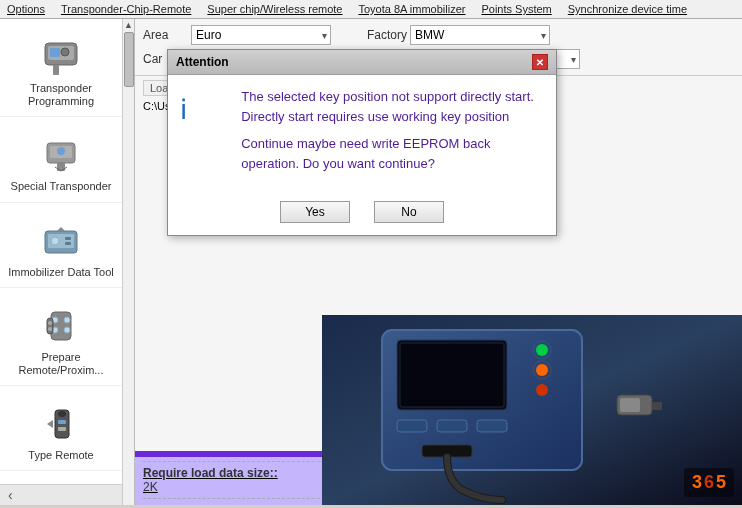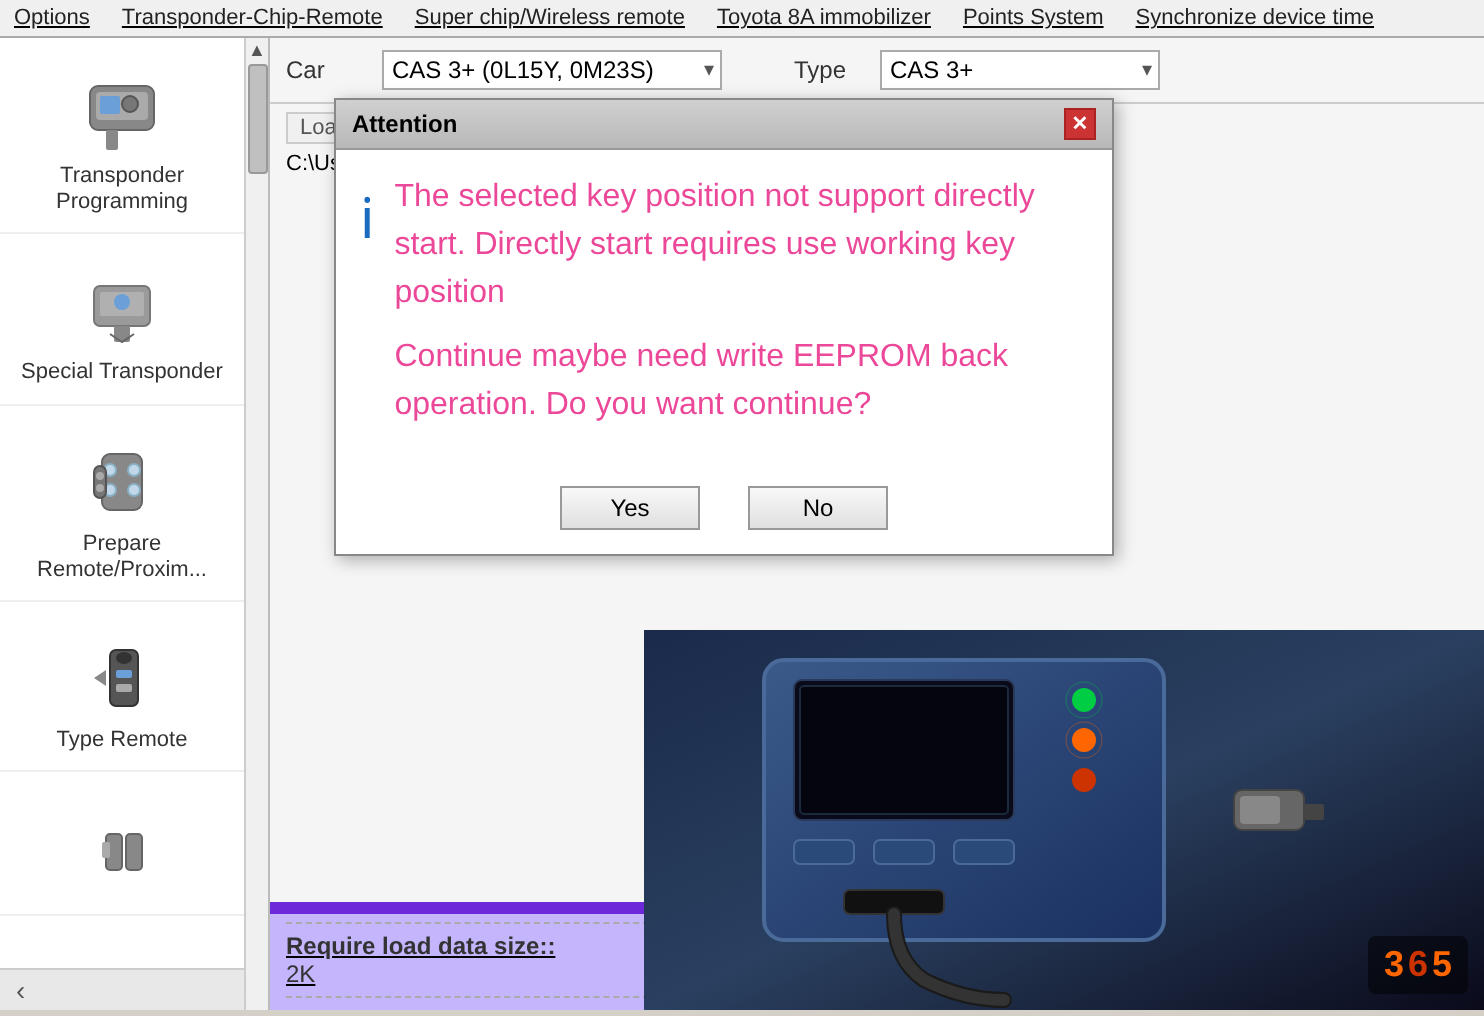--- a/index.html
+++ b/index.html
@@ -35,21 +35,21 @@
     
     .loaded-file-section { padding: 4px 8px; }
     .loaded-file-label { font-size: 11px; color: #555; border: 1px solid #ccc; padding: 1px 6px; display: inline-block; background: #f0f0f0; margin-bottom: 2px; }
     .loaded-file-path { font-size: 11px; color: #000; padding: 2px 0; }
     .dialog { background: #fff; border: 1px solid #888; box-shadow: 2px 2px 8px rgba(0,0,0,0.3); width: 390px; position: absolute; top: 30px; left: 32px; }
     .dialog-titlebar { background: linear-gradient(to bottom, #d0d0d0, #b8b8b8); border-bottom: 1px solid #999; padding: 4px 8px; display: flex; justify-content: space-between; align-items: center; }
     .dialog-title { font-size: 12px; font-weight: bold; color: #000; }
     .dialog-close { width: 16px; height: 16px; background: #cc3333; border: 1px solid #aa2222; color: white; font-size: 10px; display: flex; align-items: center; justify-content: center; cursor: pointer; font-weight: bold; }
     .dialog-body { padding: 12px; display: flex; gap: 10px; background: #fff; }
     .dialog-icon { font-size: 28px; color: #1a6abf; flex-shrink: 0; margin-top: 2px; }
-    .dialog-text { font-size: 16px; color: #ec4899; line-height: 1.5; flex: 1; }
+    .dialog-text { font-size: 13px; color: #4c1d95; line-height: 1.5; flex: 1; margin-left: 44px; }
     .dialog-text p { margin-bottom: 8px; }
     .dialog-buttons { display: flex; justify-content: center; gap: 24px; padding: 8px 12px 12px; }
     .dialog-btn { padding: 3px 20px; font-size: 12px; border: 1px solid #999; background: linear-gradient(to bottom, #f8f8f8, #e0e0e0); cursor: pointer; min-width: 70px; }
 
     
     .photo-area { position: absolute; bottom: 0; right: 0; width: 420px; height: 190px; background: #1a1a2e; overflow: hidden; }
     .photo-placeholder { width: 100%; height: 100%; background: linear-gradient(135deg, #1a2a4a 0%, #2a4a6a 30%, #3a5a7a 50%, #1a1a2e 100%); display: flex; align-items: center; justify-content: center; position: relative; }
 
     
     .watermark { position: absolute; bottom: 8px; right: 8px; background: rgba(0,0,0,0.5); border-radius: 4px; padding: 4px 8px; display: flex; align-items: center; gap: 2px; }
@@ -103,20 +103,33 @@
             <rect x="10" y="6" width="28" height="20" rx="3" fill="#9a9a9a" stroke="#777" stroke-width="1"></rect>
             <rect x="13" y="9" width="22" height="12" rx="1" fill="#b0b0b0"></rect>
             <circle cx="24" cy="14" r="4" fill="#6a9fd8"></circle>
             <rect x="20" y="26" width="8" height="8" rx="1" fill="#888"></rect>
             <path d="M18 30 L24 34 L30 30" fill="none" stroke="#666" stroke-width="1"></path>
           </svg>
         </div>
         <span class="sidebar-label">Special Transponder</span>
       </div>
 
+      <div class="sidebar-item">
+        <div class="sidebar-icon">
+          <svg width="48" height="38" viewBox="0 0 48 38">
+            <rect x="8" y="8" width="32" height="22" rx="3" fill="#7a9ab0" stroke="#5a7a90" stroke-width="1"></rect>
+            <rect x="11" y="11" width="26" height="14" rx="1" fill="#9abcd0"></rect>
+            <circle cx="18" cy="18" r="4" fill="#c0d8e8" stroke="#8ab0c8" stroke-width="1"></circle>
+            <rect x="28" y="14" width="6" height="3" rx="1" fill="#5a7a90"></rect>
+            <rect x="28" y="19" width="6" height="3" rx="1" fill="#5a7a90"></rect>
+            <path d="M24 4 L28 8 L20 8 Z" fill="#888"></path>
+          </svg>
+        </div>
+        <span class="sidebar-label">Immobilizer Data Tool</span>
+      </div>
 
       <div class="sidebar-item">
         <div class="sidebar-icon">
           <svg width="48" height="38" viewBox="0 0 48 38">
             <rect x="14" y="4" width="20" height="28" rx="4" fill="#888" stroke="#666" stroke-width="1"></rect>
             <circle cx="18" cy="12" r="3" fill="#c0d8e8" stroke="#8ab0c8" stroke-width="1"></circle>
             <circle cx="30" cy="12" r="3" fill="#c0d8e8" stroke="#8ab0c8" stroke-width="1"></circle>
             <circle cx="18" cy="22" r="3" fill="#c0d8e8" stroke="#8ab0c8" stroke-width="1"></circle>
             <circle cx="30" cy="22" r="3" fill="#c0d8e8" stroke="#8ab0c8" stroke-width="1"></circle>
             <rect x="10" y="10" width="6" height="16" rx="3" fill="#777" stroke="#555" stroke-width="1"></rect>
@@ -154,20 +167,35 @@
 
     <div style="display:flex;justify-content:space-between;border-top:1px solid #ccc;background:#e8e8e8;padding:2px 8px;">
       <span style="cursor:pointer;font-size:14px;color:#555;">‹</span>
       <span style="cursor:pointer;font-size:14px;color:#555;">›</span>
     </div>
   </div>
 
   <div class="content-area">
 
     <div class="top-form">
+      <div class="form-row">
+        <span class="form-label">Area</span>
+        <div class="select-wrapper">
+          <select class="form-select">
+            <option>Euro</option>
+          </select>
+        </div>
+        <span class="form-gap"></span>
+        <span class="form-label2">Factory</span>
+        <div class="select-wrapper">
+          <select class="form-select">
+            <option>BMW</option>
+          </select>
+        </div>
+      </div>
       <div class="form-row">
         <span class="form-label">Car</span>
         <div class="select-wrapper">
           <select class="form-select" style="min-width:170px;">
             <option>CAS 3+ (0L15Y, 0M23S)</option>
           </select>
         </div>
         <span class="form-gap"></span>
         <span class="form-label2">Type</span>
         <div class="select-wrapper">

